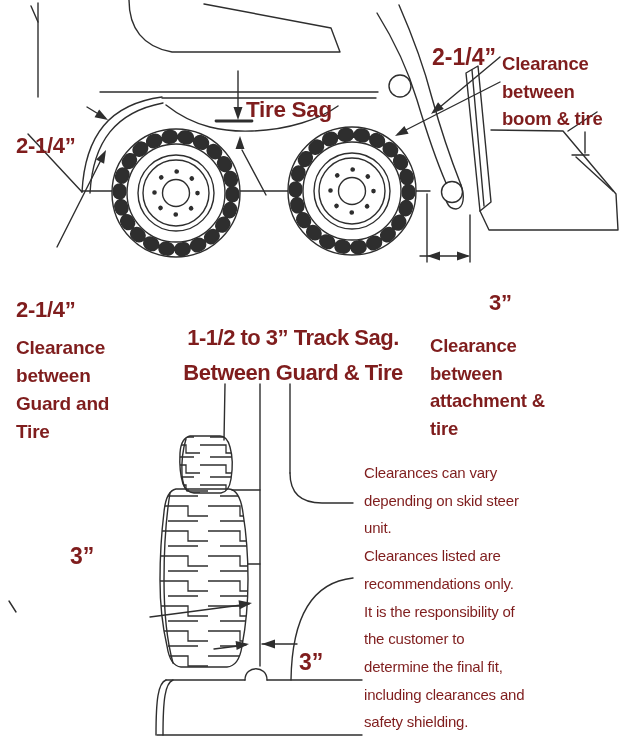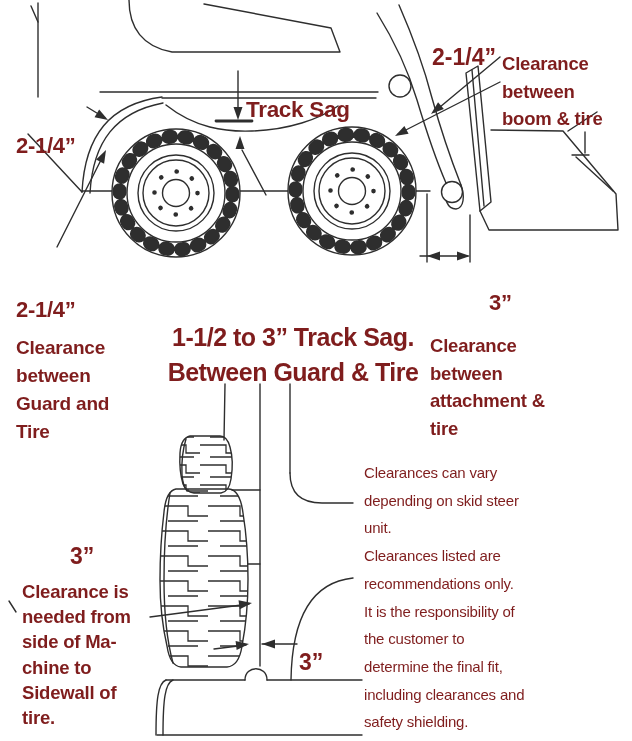--- a/index.html
+++ b/index.html
@@ -6,21 +6,21 @@
   #stage{position:relative;width:632px;height:741px;background:#ffffff;overflow:hidden;
          font-family:"Liberation Sans",sans-serif;}
   #drawing{position:absolute;left:0;top:0;}
   .lbl{position:absolute;color:#7f1d1d;font-weight:700;white-space:pre-line;
        font-family:Liberation Sans, sans-serif;margin-top:31px;}
   .dim{font-size:22px;letter-spacing:-0.3px;}
   .dimbig{font-size:23px;}
   .t18{font-size:18.5px;line-height:27.5px;letter-spacing:-0.2px;}
   .t19{font-size:19px;line-height:28px;letter-spacing:-0.2px;}
   .tleft{font-size:18.5px;line-height:25.2px;letter-spacing:-0.2px;}
-  .center{font-size:25px;line-height:35px;letter-spacing:-0.5px;text-align:center;width:262px;}
+  .center{font-size:22px;line-height:35px;letter-spacing:-0.5px;text-align:center;width:262px;}
   .notes{font-size:15px;line-height:27.7px;font-weight:400;letter-spacing:-0.2px;}
 </style>
 </head>
 <body>
 
 <div id="stage">
 
   <svg id="drawing" width="632" height="741" viewBox="0 0 632 741" xmlns="http://www.w3.org/2000/svg">
     <defs>
       <pattern id="treadS" width="40" height="20" patternUnits="userSpaceOnUse">
@@ -161,21 +161,21 @@
           <path d="M214,649 L246,645"></path>
           <path d="M0,0 L-13,4.5 L-13,-4.5 Z" fill="#2e2e2e" stroke="none" transform="translate(249 644) rotate(-7)"></path>
           <path d="M0,0 L-13,4.5 L-13,-4.5 Z" fill="#2e2e2e" stroke="none" transform="translate(262 644) rotate(180)"></path>
           <path d="M262,644 H297"></path>
         </g>
       </g>
     </g>
   </svg>
 
   <div class="lbl dim" style="left:16px;top:102px;">2-1/4”</div>
-  <div class="lbl dim" style="left:246px;top:66px;font-size:22.5px;">Track Sag</div>
+  <div class="lbl dim" style="left:246px;top:66px;font-size:22.5px;">Tire Sag</div>
 
   <div class="lbl dimbig" style="left:432px;top:13px;">2-1/4”</div>
   <div class="lbl t18" style="left:502px;top:19px;">Clearance
 between
 boom &amp; tire</div>
 
   <div class="lbl dim" style="left:16px;top:266px;">2-1/4”</div>
   <div class="lbl t19" style="left:16px;top:303px;">Clearance
 between
 Guard and
@@ -184,26 +184,20 @@
   <div class="lbl center" style="left:162px;top:289px;">1-1/2 to 3” Track Sag.
 Between Guard &amp; Tire</div>
 
   <div class="lbl dim" style="left:489px;top:259px;">3”</div>
   <div class="lbl t18" style="left:430px;top:301px;">Clearance
 between
 attachment &amp;
 tire</div>
 
   <div class="lbl dimbig" style="left:70px;top:512px;">3”</div>
-  <div class="lbl tleft" style="left:22px;top:548px;">Clearance is
-needed from
-side of Ma-
-chine to
-Sidewall of
-tire.</div>
 
   <div class="lbl dimbig" style="left:299px;top:618px;">3”</div>
 
   <div class="lbl notes" style="left:364px;top:428px;">Clearances can vary
 depending on skid steer
 unit.
 Clearances listed are
 recommendations only.
 It is the responsibility of
 the customer to

